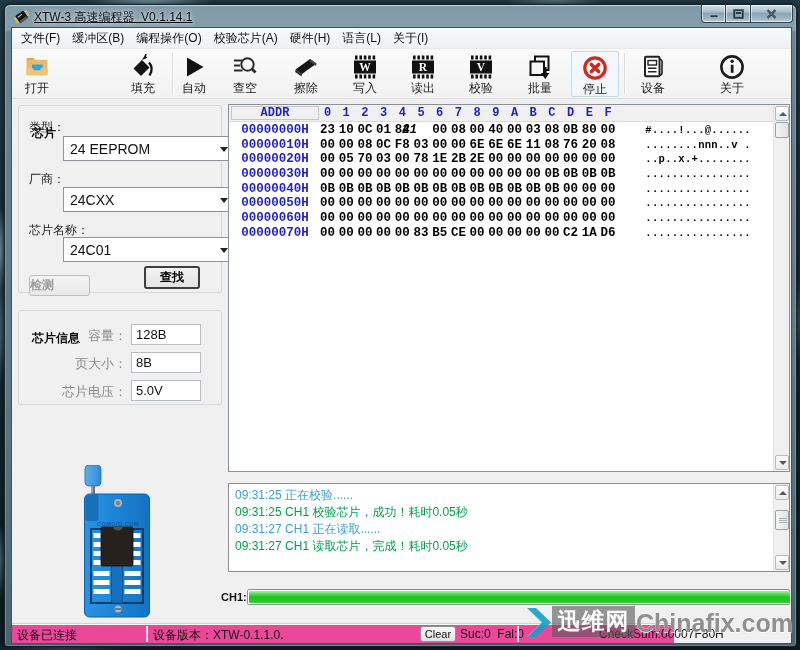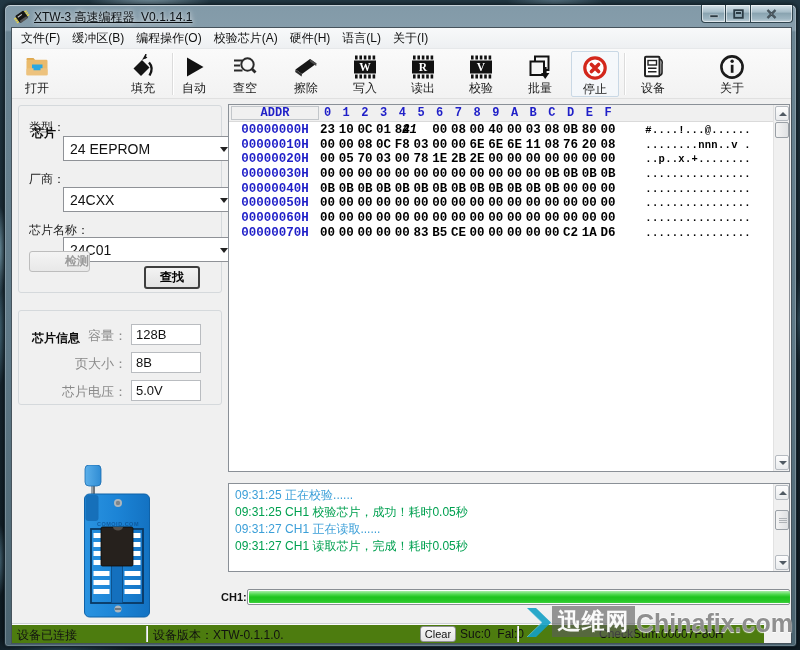--- a/index.html
+++ b/index.html
@@ -61,23 +61,23 @@
   .gb-title { position:absolute; top:-8px; left:9px; background:#f0f0f0; padding:0 4px;
     font-weight:bold; font-size:12px; color:#0c0c0c; line-height:15px;margin-top:28px; }
   .g1 { left:6px; top:77px; width:204px; height:188px; }
   .g2 { left:6px; top:282px; width:204px; height:95px; }
   .flabel { position:absolute; font-size:12px; color:#222; }
   .dd { position:absolute; left:8px; width:173px; height:25px; background:#fff;
     border:1px solid #8f9297; display:flex; align-items:center; padding-left:6px;
     font-size:14px; color:#111;margin-left:36px; }
   .dd-arrow { position:absolute; right:7px; top:10px; width:0; height:0;
     border-left:4px solid transparent; border-right:4px solid transparent; border-top:5px solid #222; }
-  .btn-detect { position:absolute; left:10px; top:145px; width:61px; height:21px;
+  .btn-detect { position:absolute; left:10px; top:169px; width:61px; height:21px;
     background:linear-gradient(180deg,#f4f4f4,#e8e8e8); border:1px solid #bdbdbd; border-radius:3px;
-    color:#9b9b9b; font-size:12px; font-weight:bold; text-align:right; line-height:19px;font-family:Liberation Serif, serif; }
+    color:#9b9b9b; font-size:12px; font-weight:bold; text-align:left; line-height:19px;font-family:Liberation Serif, serif; }
   .btn-find { position:absolute; left:125px; top:160px; width:56px; height:23px;
     background:linear-gradient(180deg,#f3f3f3,#e2e2e2); border:2px solid #3e3e3e; border-radius:3px;
     color:#000; font-size:12px; font-weight:bold; text-align:center; line-height:18px; }
   .info-label { position:absolute; left:0; width:108px; text-align:right; font-size:13px; color:#8a8a8a; }
   .info-field { position:absolute; left:112px; width:70px; height:21px; background:#fff;
     border:1px solid #b9bcc0; font-size:13px; color:#111; padding:2px 0 0 4px; }
 
   .socket { position:absolute; left:72px; top:437px; width:67px; height:153px; }
 
   
@@ -114,22 +114,22 @@
   .logline { position:absolute; left:6px; font-size:12px; white-space:pre; line-height:17px; }
 
   
   .ch1label { position:absolute; left:209px; top:563px; font-size:11px; font-weight:bold; color:#111; }
   .pbar { position:absolute; left:235px; top:561px; width:543px; height:16px;
     background:#fdfdfd; border:1px solid #8a8f94; border-radius:2px; }
   .pfill { position:absolute; left:1px; top:1px; height:12px; border-radius:1px;
     background:linear-gradient(180deg,#a8eda8 0%, #4fd94f 28%, #1fc41f 50%, #28c828 85%, #3fd13f 100%); }
 
   
-  .statusbar { position:absolute; left:0; top:595px; width:752px; height:20px;
-    background:#4d7c0f; border-top:1px solid #cdd2d6; box-shadow:inset 0 1px 0 #fbfbfb; }
+  .statusbar { position:absolute; left:0; top:595px; width:662px; height:20px;
+    background:#ec4899; border-top:1px solid #cdd2d6; box-shadow:inset 0 1px 0 #fbfbfb; }
   .stext { position:absolute; top:3px; font-size:12px; color:#111; white-space:pre; }
   .sdiv { position:absolute; top:2px; width:1px; height:16px; background:#c9cdd1; box-shadow:1px 0 0 #fafafa; }
   .clearbtn { position:absolute; left:408px; top:2px; width:36px; height:16px;
     background:linear-gradient(180deg,#f7f7f7,#e3e3e3); border:1px solid #8e9093; border-radius:3px;
     font-size:11px; text-align:center; line-height:14px; color:#111; }
 
   
   .watermark { position:absolute; left:0; top:0; width:800px; height:650px; pointer-events:none; }
   .wm-chev { position:absolute; left:525px; top:606px; width:30px; height:33px; }
   .wm-cn { position:absolute; left:552px; top:606px; width:83px; height:31px;

